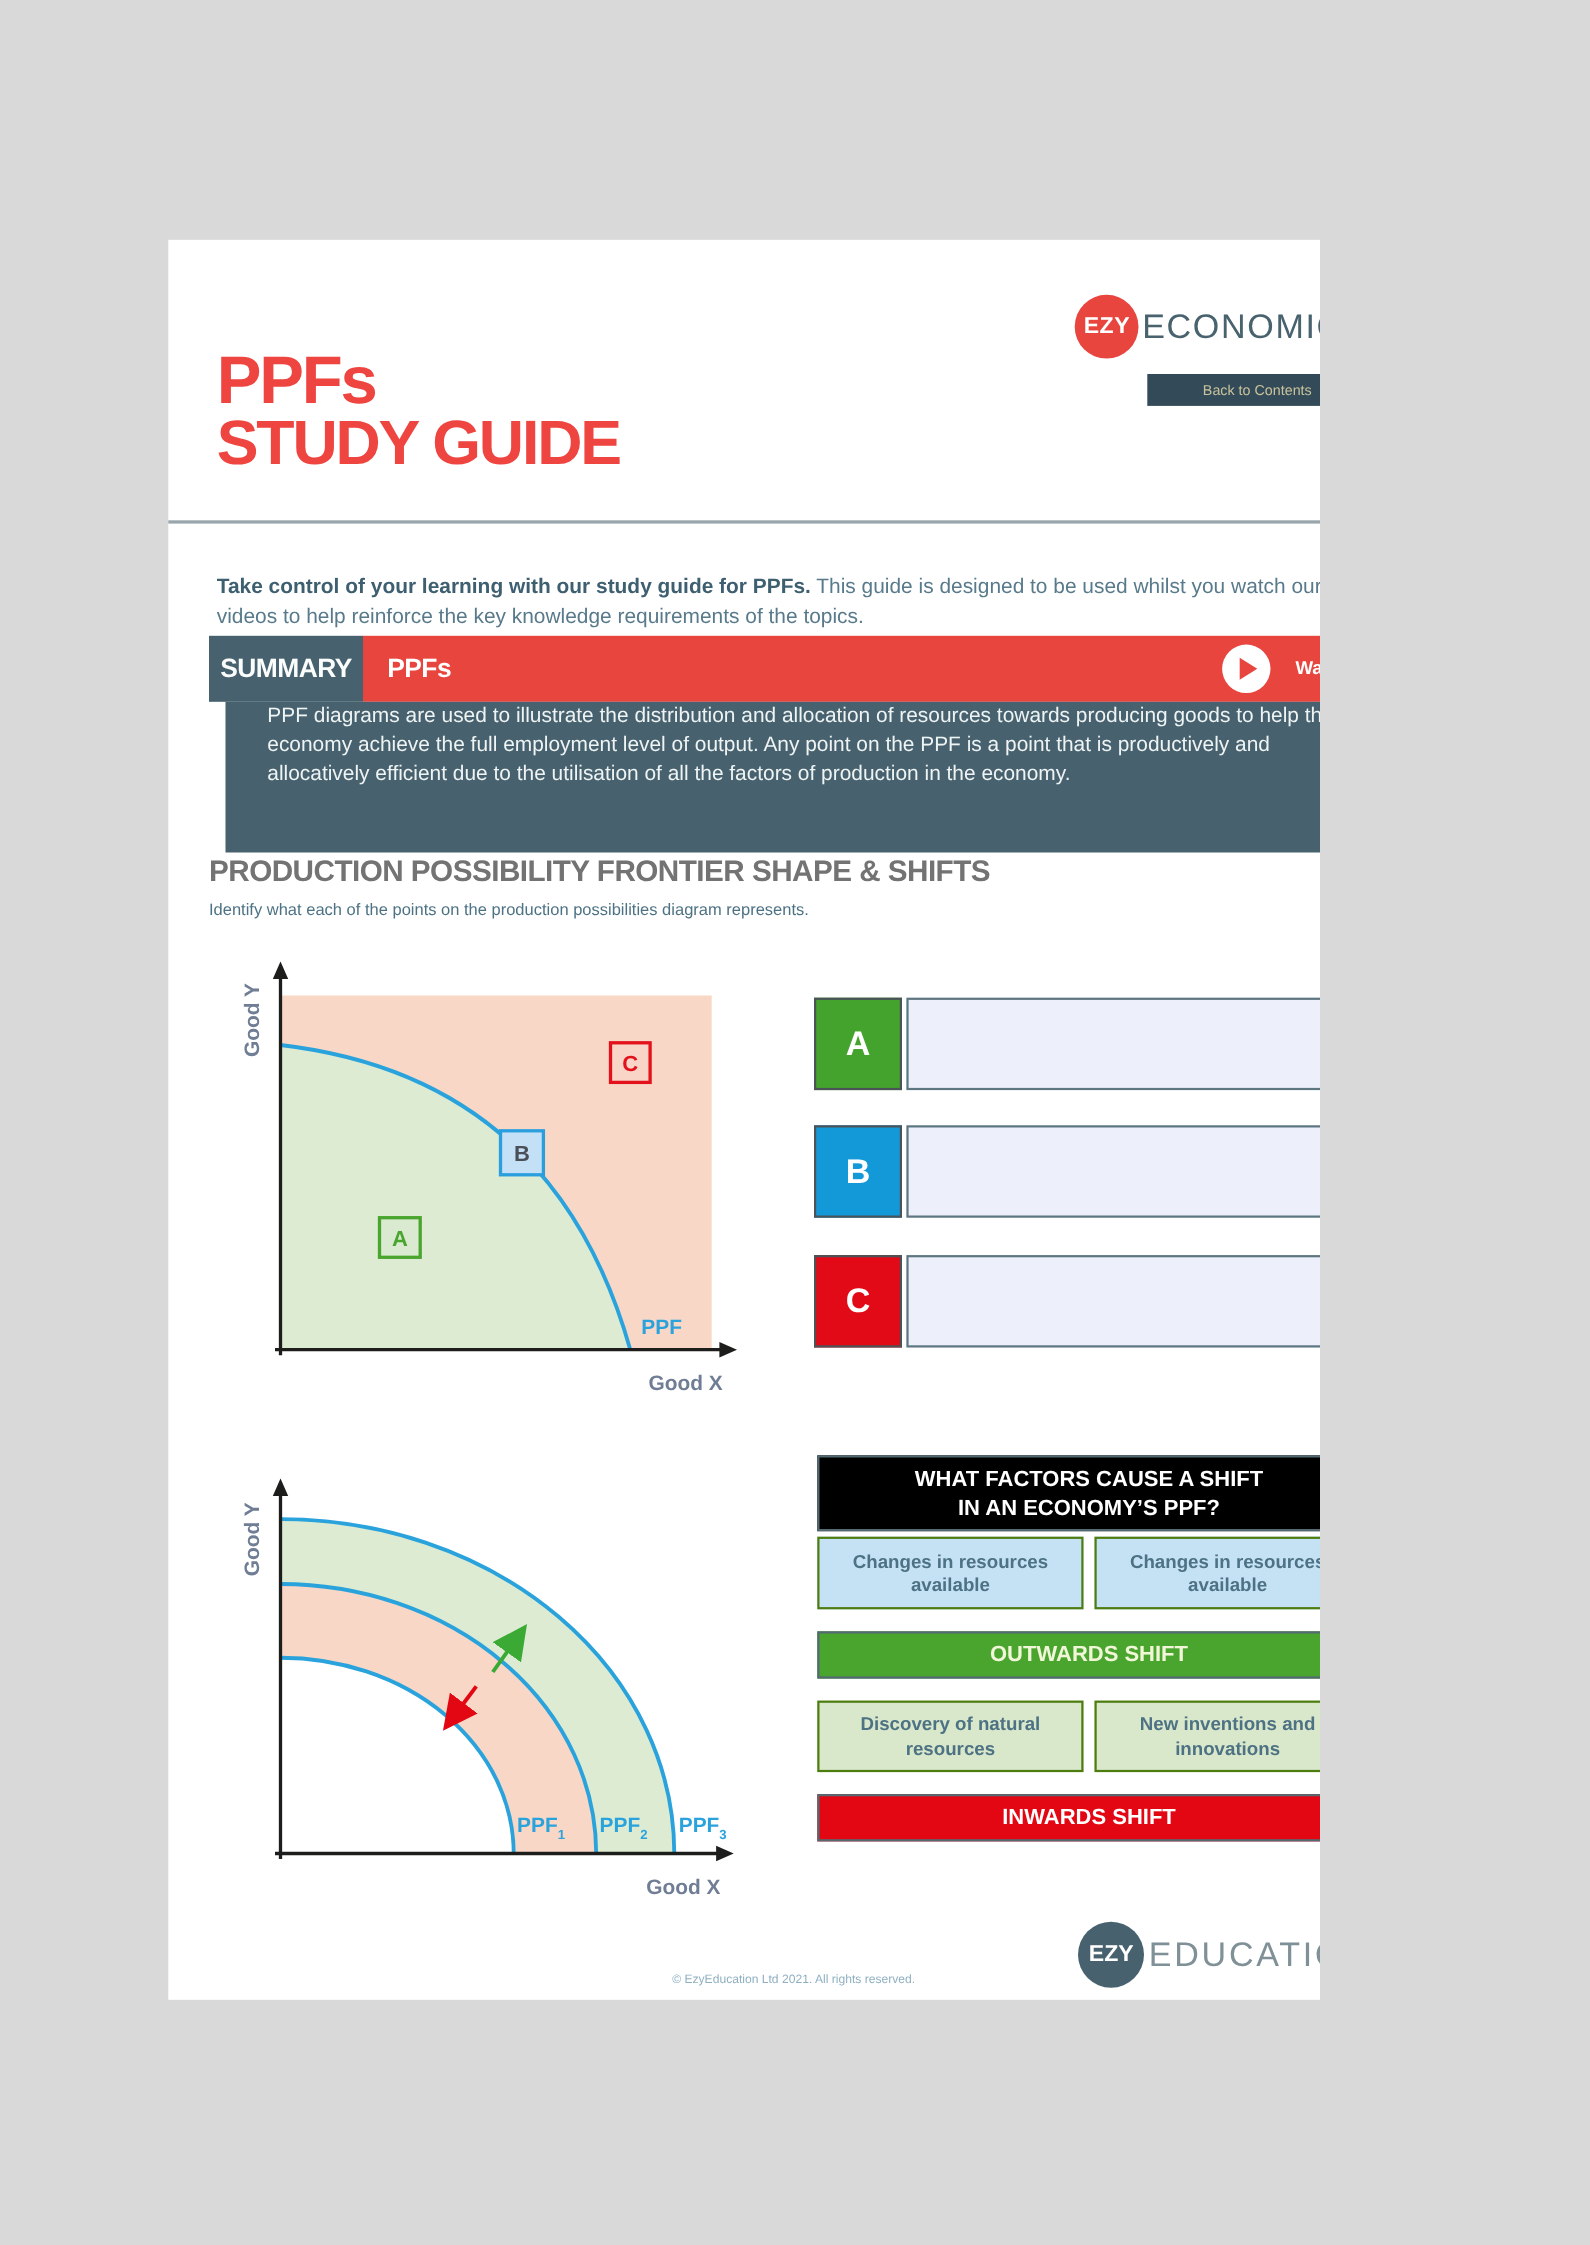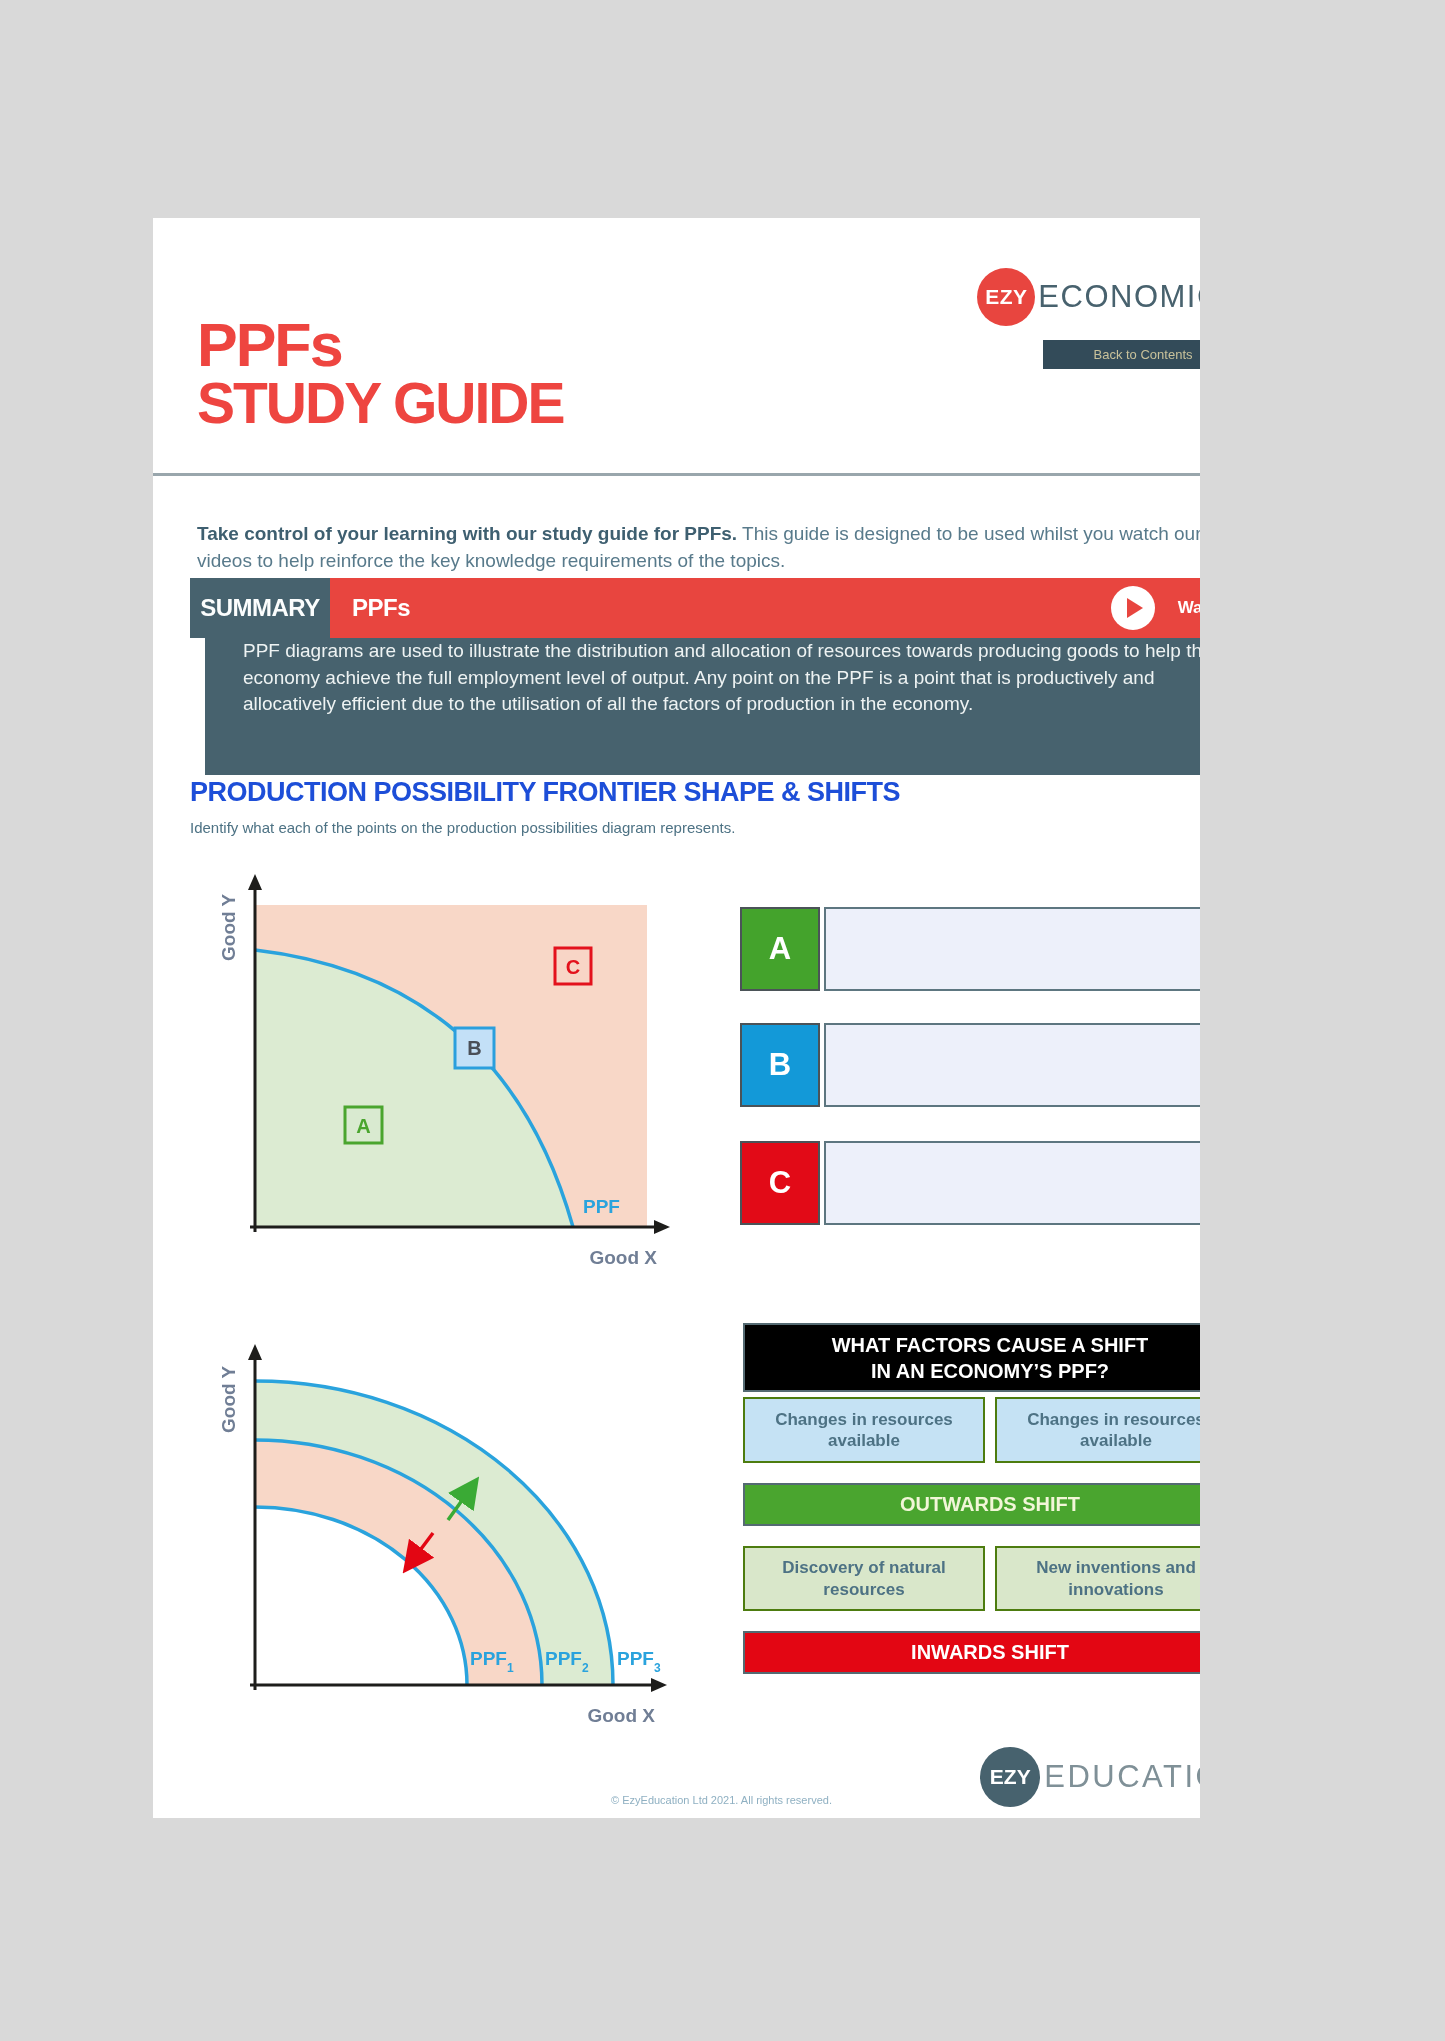--- a/index.html
+++ b/index.html
@@ -34,21 +34,21 @@
   .watch{margin-left:auto;margin-right:14px;display:flex;align-items:center;gap:23px;cursor:pointer;}
   .play-circle{width:44px;height:44px;background:#fff;border-radius:50%;display:flex;align-items:center;justify-content:center;}
   .play-tri{width:0;height:0;border-top:10px solid transparent;border-bottom:10px solid transparent;
     border-left:16px solid #e8453f;margin-left:5px;}
   .watch-label{font-size:17px;font-weight:bold;color:#fff;}
 
   .sum-box{position:absolute;left:24px;top:420px;width:1065px;height:137px;background:#47626e;
     color:#eef3f3;font-size:19px;line-height:26.5px;display:flex;
     box-sizing:border-box;padding:0 55px 16px 38px;margin-left:28px;}
 
-  .sec-head{position:absolute;left:37px;top:559px;font-size:27px;font-weight:bold;color:#1d4ed8;letter-spacing:-.5px;}
+  .sec-head{position:absolute;left:37px;top:559px;font-size:27px;font-weight:bold;color:#737373;letter-spacing:-.5px;}
   .sec-sub{position:absolute;left:37px;top:601px;font-size:15px;color:#4d7284;}
 
   .svg1{position:absolute;left:30px;top:648px;}
   .svg2{position:absolute;left:30px;top:1090px;}
   svg text{font-family:"Liberation Sans",sans-serif;}
 
   
   .answer-row{position:absolute;left:587px;width:497px;height:84px;display:flex;}
   .row-a{top:689px;} .row-b{top:805px;} .row-c{top:923px;}
   .answer-letter{width:80px;color:#fff;font-size:31px;font-weight:bold;display:flex;align-items:center;

